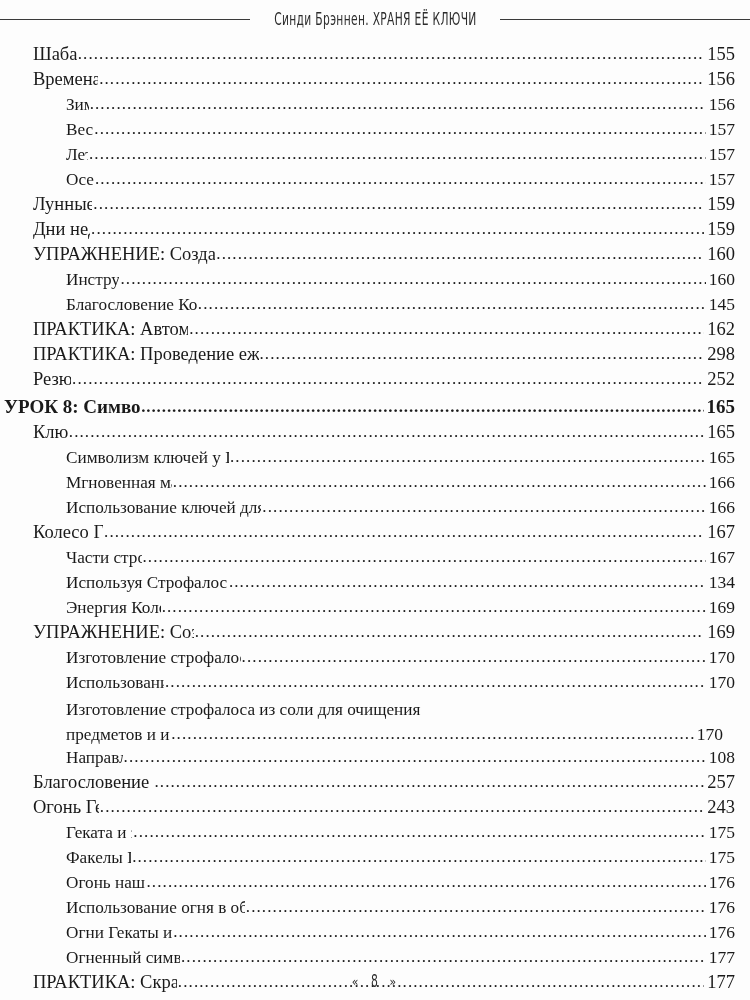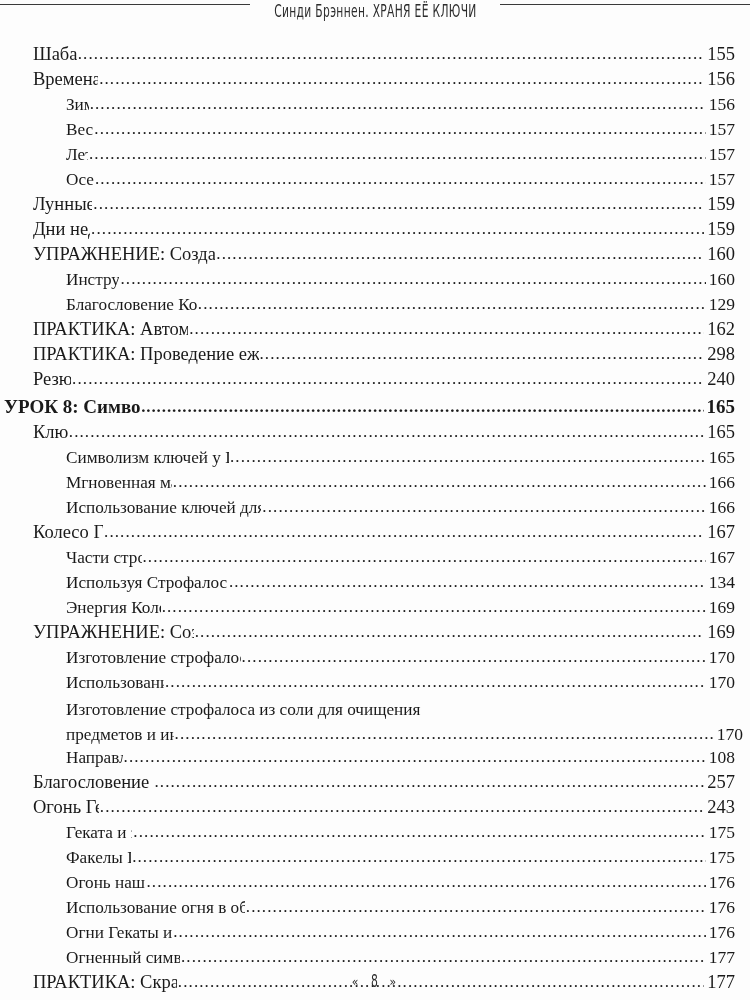--- a/index.html
+++ b/index.html
@@ -24,20 +24,21 @@
   }
 
   
   .running-head {
     position: absolute;
     top: 4px;
     left: 0;
     width: 750px;
     height: 30px;
     display: flex;
+    align-items: center;
     justify-content: center;
   }
   .rule {
     flex: 1 1 auto;
     height: 0;
     border-top: 1.3px solid #3a3a3a;
   }
   .running-head-text {
     flex: 0 0 auto;
     padding: 0 2px;
@@ -123,21 +124,21 @@
   .lesson .toc-page { font-size: 19px; font-weight: bold; }
   .lesson .leader { letter-spacing: 0.9px; }
 
   
   .wrapped {
     height: 50px;
     display: block;
     padding-left: 66px;
     font-size: 17.2px;
     box-sizing: border-box;
-    padding-right: 7px;
+    padding-right: 27px;
   }
   .wrapped .first-line {
     height: 25px;
     line-height: 25px;
     white-space: nowrap;
   }
   .wrapped .second-line {
     height: 25px;
     line-height: 25px;
     display: flex;
@@ -226,36 +227,36 @@
         <span class="toc-page">160</span>
       </div>
       <div class="toc-entry lvl2">
         <span class="toc-title">Инструкции</span>
         <span class="leader"></span>
         <span class="toc-page">160</span>
       </div>
       <div class="toc-entry lvl2">
         <span class="toc-title">Благословение Колеса года Гекаты</span>
         <span class="leader"></span>
-        <span class="toc-page">129</span>
+        <span class="toc-page">145</span>
       </div>
       <div class="toc-entry lvl1">
         <span class="toc-title">ПРАКТИКА: Автоматическое письмо</span>
         <span class="leader"></span>
         <span class="toc-page">162</span>
       </div>
       <div class="toc-entry lvl1">
         <span class="toc-title">ПРАКТИКА: Проведение ежемесячного Дейпнона и Ноумении</span>
         <span class="leader"></span>
         <span class="toc-page">298</span>
       </div>
       <div class="toc-entry lvl1">
         <span class="toc-title">Резюме</span>
         <span class="leader"></span>
-        <span class="toc-page">240</span>
+        <span class="toc-page">252</span>
       </div>
       <div class="toc-entry lesson">
         <span class="toc-title">УРОК 8: Символы Гекаты</span>
         <span class="leader"></span>
         <span class="toc-page">165</span>
       </div>
       <div class="toc-entry lvl1">
         <span class="toc-title">Ключи</span>
         <span class="leader"></span>
         <span class="toc-page">165</span>

